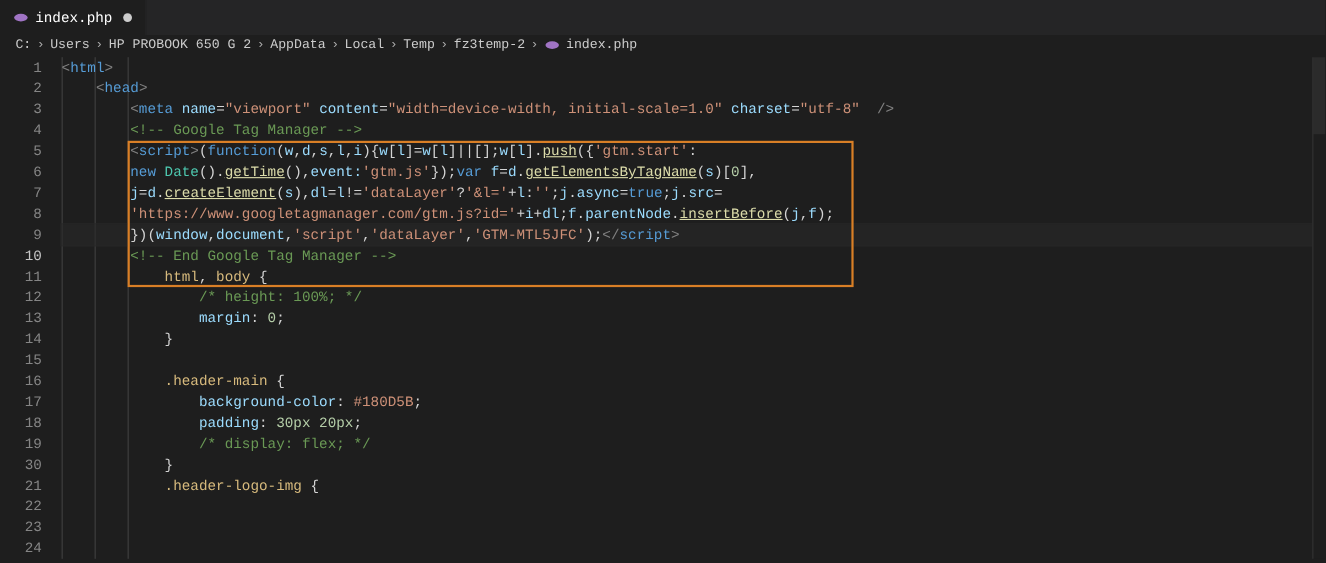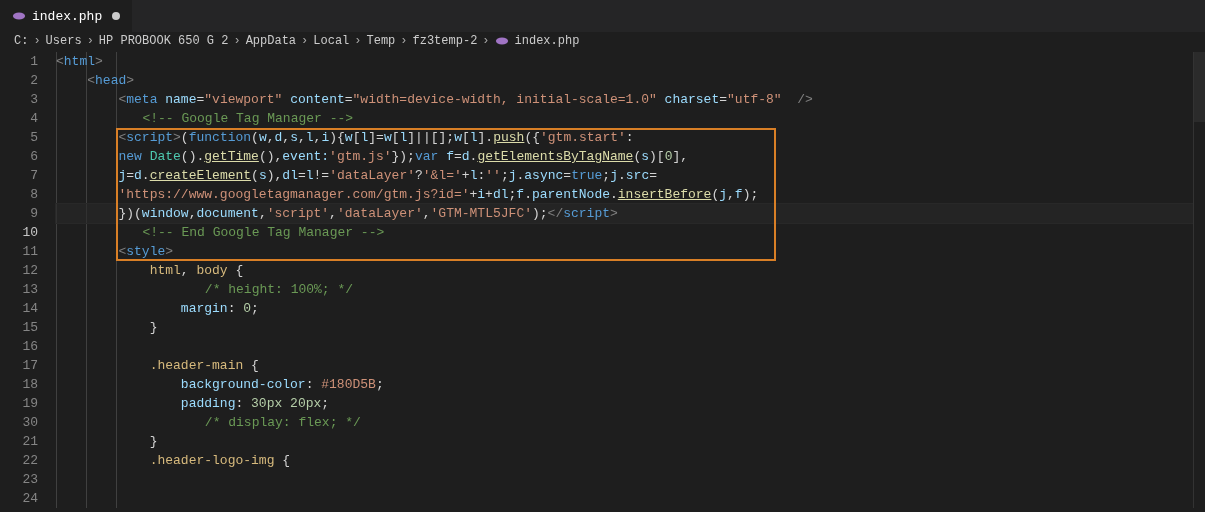--- a/index.html
+++ b/index.html
@@ -101,21 +101,21 @@
   left: 0;
   right: 0;
   height: 70px;
   background: rgba(121,121,121,0.15);
 }
 
 .t-p { color: #808080; } 
 .t-tag { color: #569cd6; }
 .t-attr { color: #9cdcfe; }
 .t-str { color: #ce9178; }
-.t-cmt { color: #6a9955; margin-left: 24px; }
+.t-cmt { color: #6a9955; }
 .t-kw { color: #569cd6; }
 .t-fn { color: #dcdcaa; text-decoration: underline; }
 .t-var { color: #9cdcfe; }
 .t-num { color: #b5cea8; }
 .t-op { color: #d4d4d4; }
 .t-const { color: #569cd6; }
 .t-sel { color: #d7ba7d; }
 .t-prop { color: #9cdcfe; text-align: right; }
 .t-cls { color: #4ec9b0; }
 </style>
@@ -188,21 +188,20 @@
     <div class="line"><span class="t-p">&lt;</span><span class="t-tag">html</span><span class="t-p">&gt;</span></div>
     <div class="line">    <span class="t-p">&lt;</span><span class="t-tag">head</span><span class="t-p">&gt;</span></div>
     <div class="line">        <span class="t-p">&lt;</span><span class="t-tag">meta</span> <span class="t-attr">name</span><span class="t-op">=</span><span class="t-str">"viewport"</span> <span class="t-attr">content</span><span class="t-op">=</span><span class="t-str">"width=device-width, initial-scale=1.0"</span> <span class="t-attr">charset</span><span class="t-op">=</span><span class="t-str">"utf-8"</span>  <span class="t-p">/&gt;</span></div>
     <div class="line">        <span class="t-cmt">&lt;!-- Google Tag Manager --&gt;</span></div>
     <div class="line">        <span class="t-p">&lt;</span><span class="t-tag">script</span><span class="t-p">&gt;</span><span class="t-op">(</span><span class="t-kw">function</span><span class="t-op">(</span><span class="t-var">w</span><span class="t-op">,</span><span class="t-var">d</span><span class="t-op">,</span><span class="t-var">s</span><span class="t-op">,</span><span class="t-var">l</span><span class="t-op">,</span><span class="t-var">i</span><span class="t-op">){</span><span class="t-var">w</span><span class="t-op">[</span><span class="t-var">l</span><span class="t-op">]=</span><span class="t-var">w</span><span class="t-op">[</span><span class="t-var">l</span><span class="t-op">]||[];</span><span class="t-var">w</span><span class="t-op">[</span><span class="t-var">l</span><span class="t-op">].</span><span class="t-fn">push</span><span class="t-op">({</span><span class="t-str">'gtm.start'</span><span class="t-op">:</span></div>
     <div class="line">        <span class="t-kw">new</span> <span class="t-cls">Date</span><span class="t-op">().</span><span class="t-fn">getTime</span><span class="t-op">(),</span><span class="t-var">event:</span><span class="t-str">'gtm.js'</span><span class="t-op">});</span><span class="t-kw">var</span> <span class="t-var">f</span><span class="t-op">=</span><span class="t-var">d</span><span class="t-op">.</span><span class="t-fn">getElementsByTagName</span><span class="t-op">(</span><span class="t-var">s</span><span class="t-op">)[</span><span class="t-num">0</span><span class="t-op">],</span></div>
     <div class="line">        <span class="t-var">j</span><span class="t-op">=</span><span class="t-var">d</span><span class="t-op">.</span><span class="t-fn">createElement</span><span class="t-op">(</span><span class="t-var">s</span><span class="t-op">),</span><span class="t-var">dl</span><span class="t-op">=</span><span class="t-var">l</span><span class="t-op">!=</span><span class="t-str">'dataLayer'</span><span class="t-op">?</span><span class="t-str">'&amp;l='</span><span class="t-op">+</span><span class="t-var">l</span><span class="t-op">:</span><span class="t-str">''</span><span class="t-op">;</span><span class="t-var">j</span><span class="t-op">.</span><span class="t-var">async</span><span class="t-op">=</span><span class="t-const">true</span><span class="t-op">;</span><span class="t-var">j</span><span class="t-op">.</span><span class="t-var">src</span><span class="t-op">=</span></div>
     <div class="line">        <span class="t-str">'https://www.googletagmanager.com/gtm.js?id='</span><span class="t-op">+</span><span class="t-var">i</span><span class="t-op">+</span><span class="t-var">dl</span><span class="t-op">;</span><span class="t-var">f</span><span class="t-op">.</span><span class="t-var">parentNode</span><span class="t-op">.</span><span class="t-fn">insertBefore</span><span class="t-op">(</span><span class="t-var">j</span><span class="t-op">,</span><span class="t-var">f</span><span class="t-op">);</span></div>
     <div class="line current">        <span class="t-op">})(</span><span class="t-var">window</span><span class="t-op">,</span><span class="t-var">document</span><span class="t-op">,</span><span class="t-str">'script'</span><span class="t-op">,</span><span class="t-str">'dataLayer'</span><span class="t-op">,</span><span class="t-str">'GTM-MTL5JFC'</span><span class="t-op">);</span><span class="t-p">&lt;/</span><span class="t-tag">script</span><span class="t-p">&gt;</span></div>
     <div class="line">        <span class="t-cmt">&lt;!-- End Google Tag Manager --&gt;</span></div>
-    <div class="line">        <span class="t-p">&lt;</span><span class="t-tag">style</span><span class="t-p">&gt;</span></div>
     <div class="line">            <span class="t-sel">html</span><span class="t-op">, </span><span class="t-sel">body</span><span class="t-op"> {</span></div>
     <div class="line">                <span class="t-cmt">/* height: 100%; */</span></div>
     <div class="line">                <span class="t-prop">margin</span><span class="t-op">: </span><span class="t-num">0</span><span class="t-op">;</span></div>
     <div class="line">            <span class="t-op">}</span></div>
     <div class="line"></div>
     <div class="line">            <span class="t-sel">.header-main</span><span class="t-op"> {</span></div>
     <div class="line">                <span class="t-prop">background-color</span><span class="t-op">: </span><span class="t-str">#180D5B</span><span class="t-op">;</span></div>
     <div class="line">                <span class="t-prop">padding</span><span class="t-op">: </span><span class="t-num">30px</span><span class="t-op"> </span><span class="t-num">20px</span><span class="t-op">;</span></div>
     <div class="line">                <span class="t-cmt">/* display: flex; */</span></div>
     <div class="line">            <span class="t-op">}</span></div>

